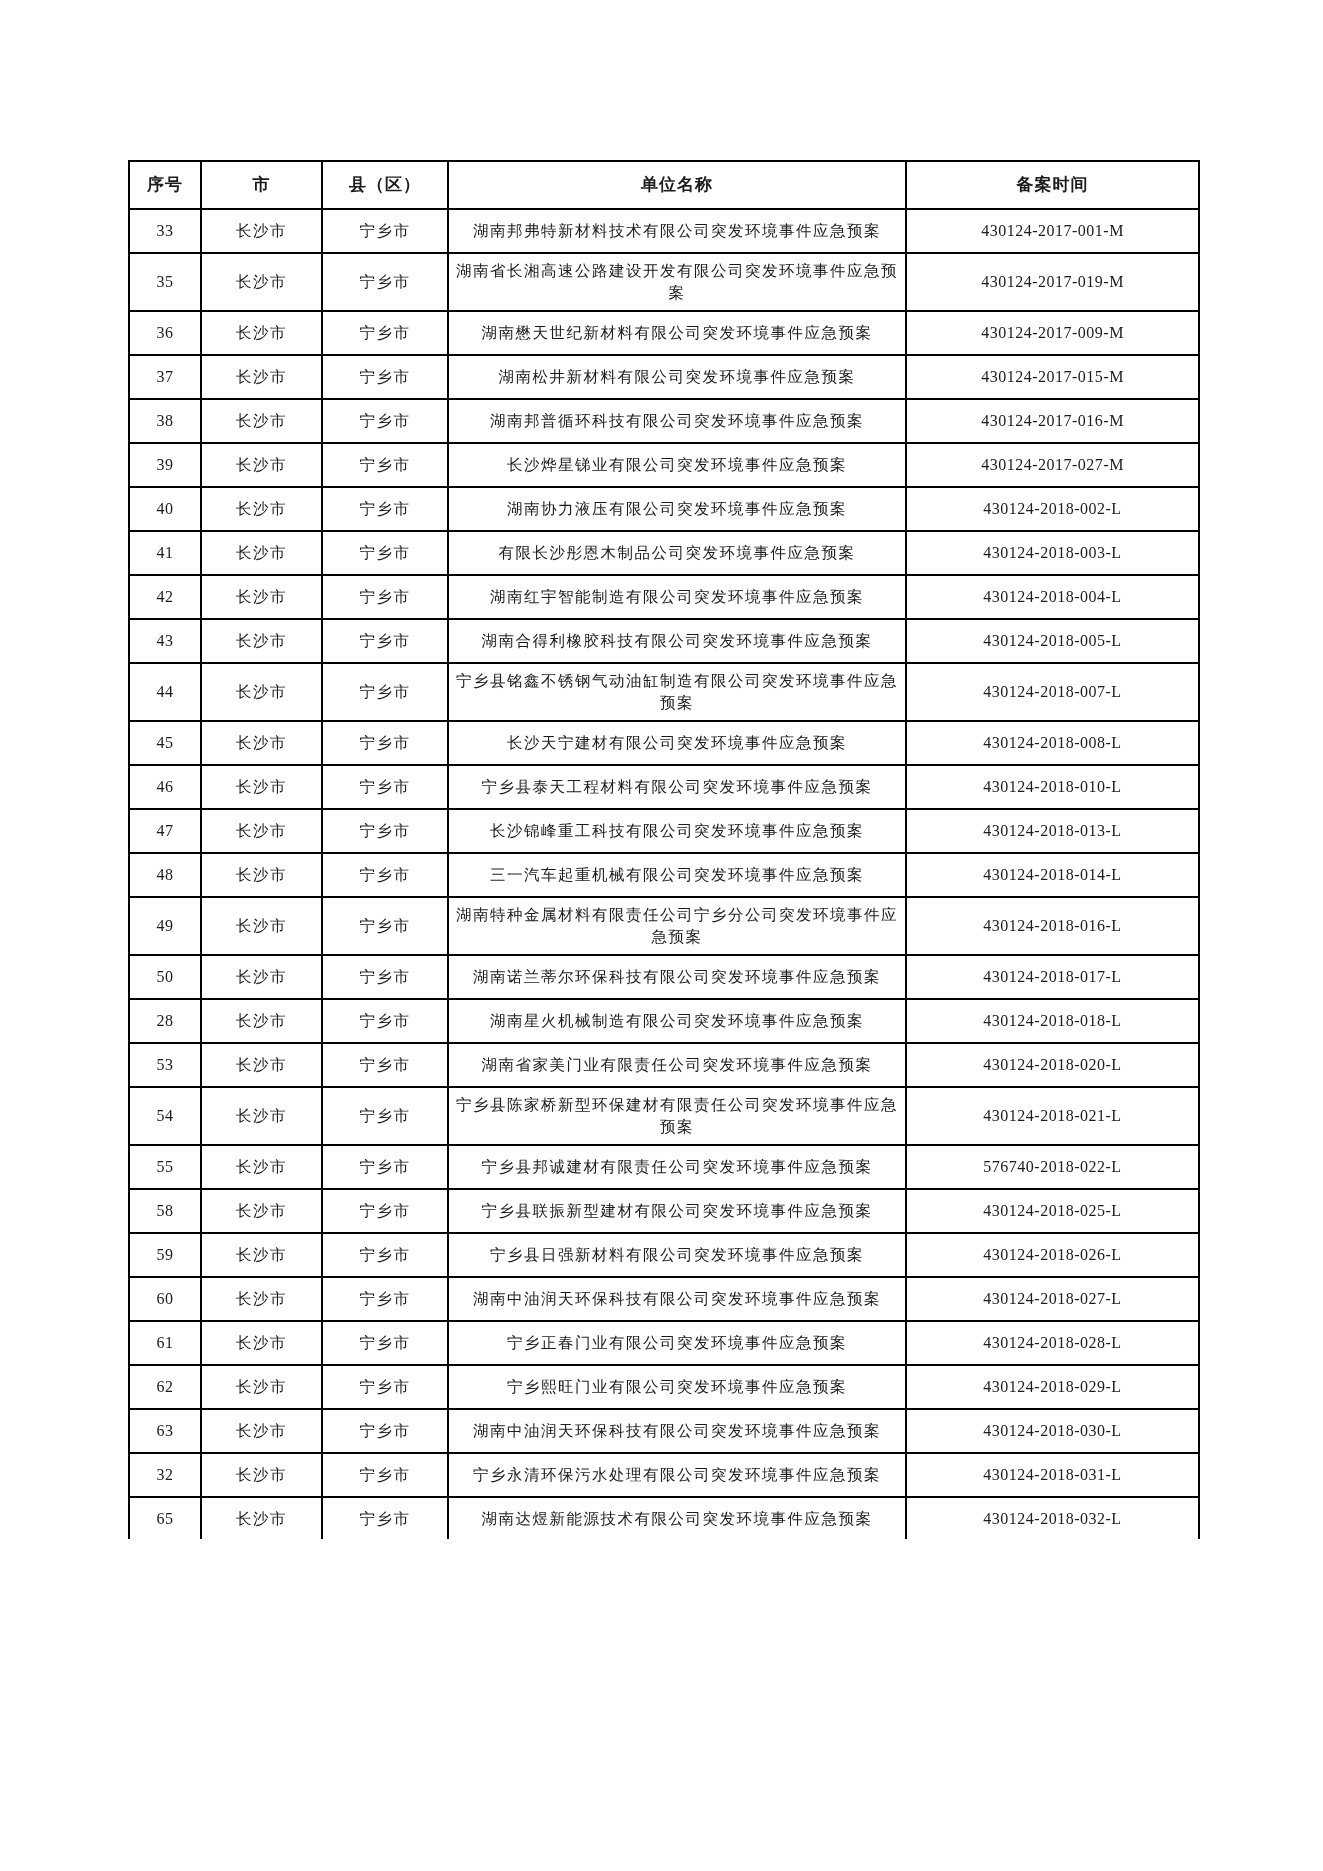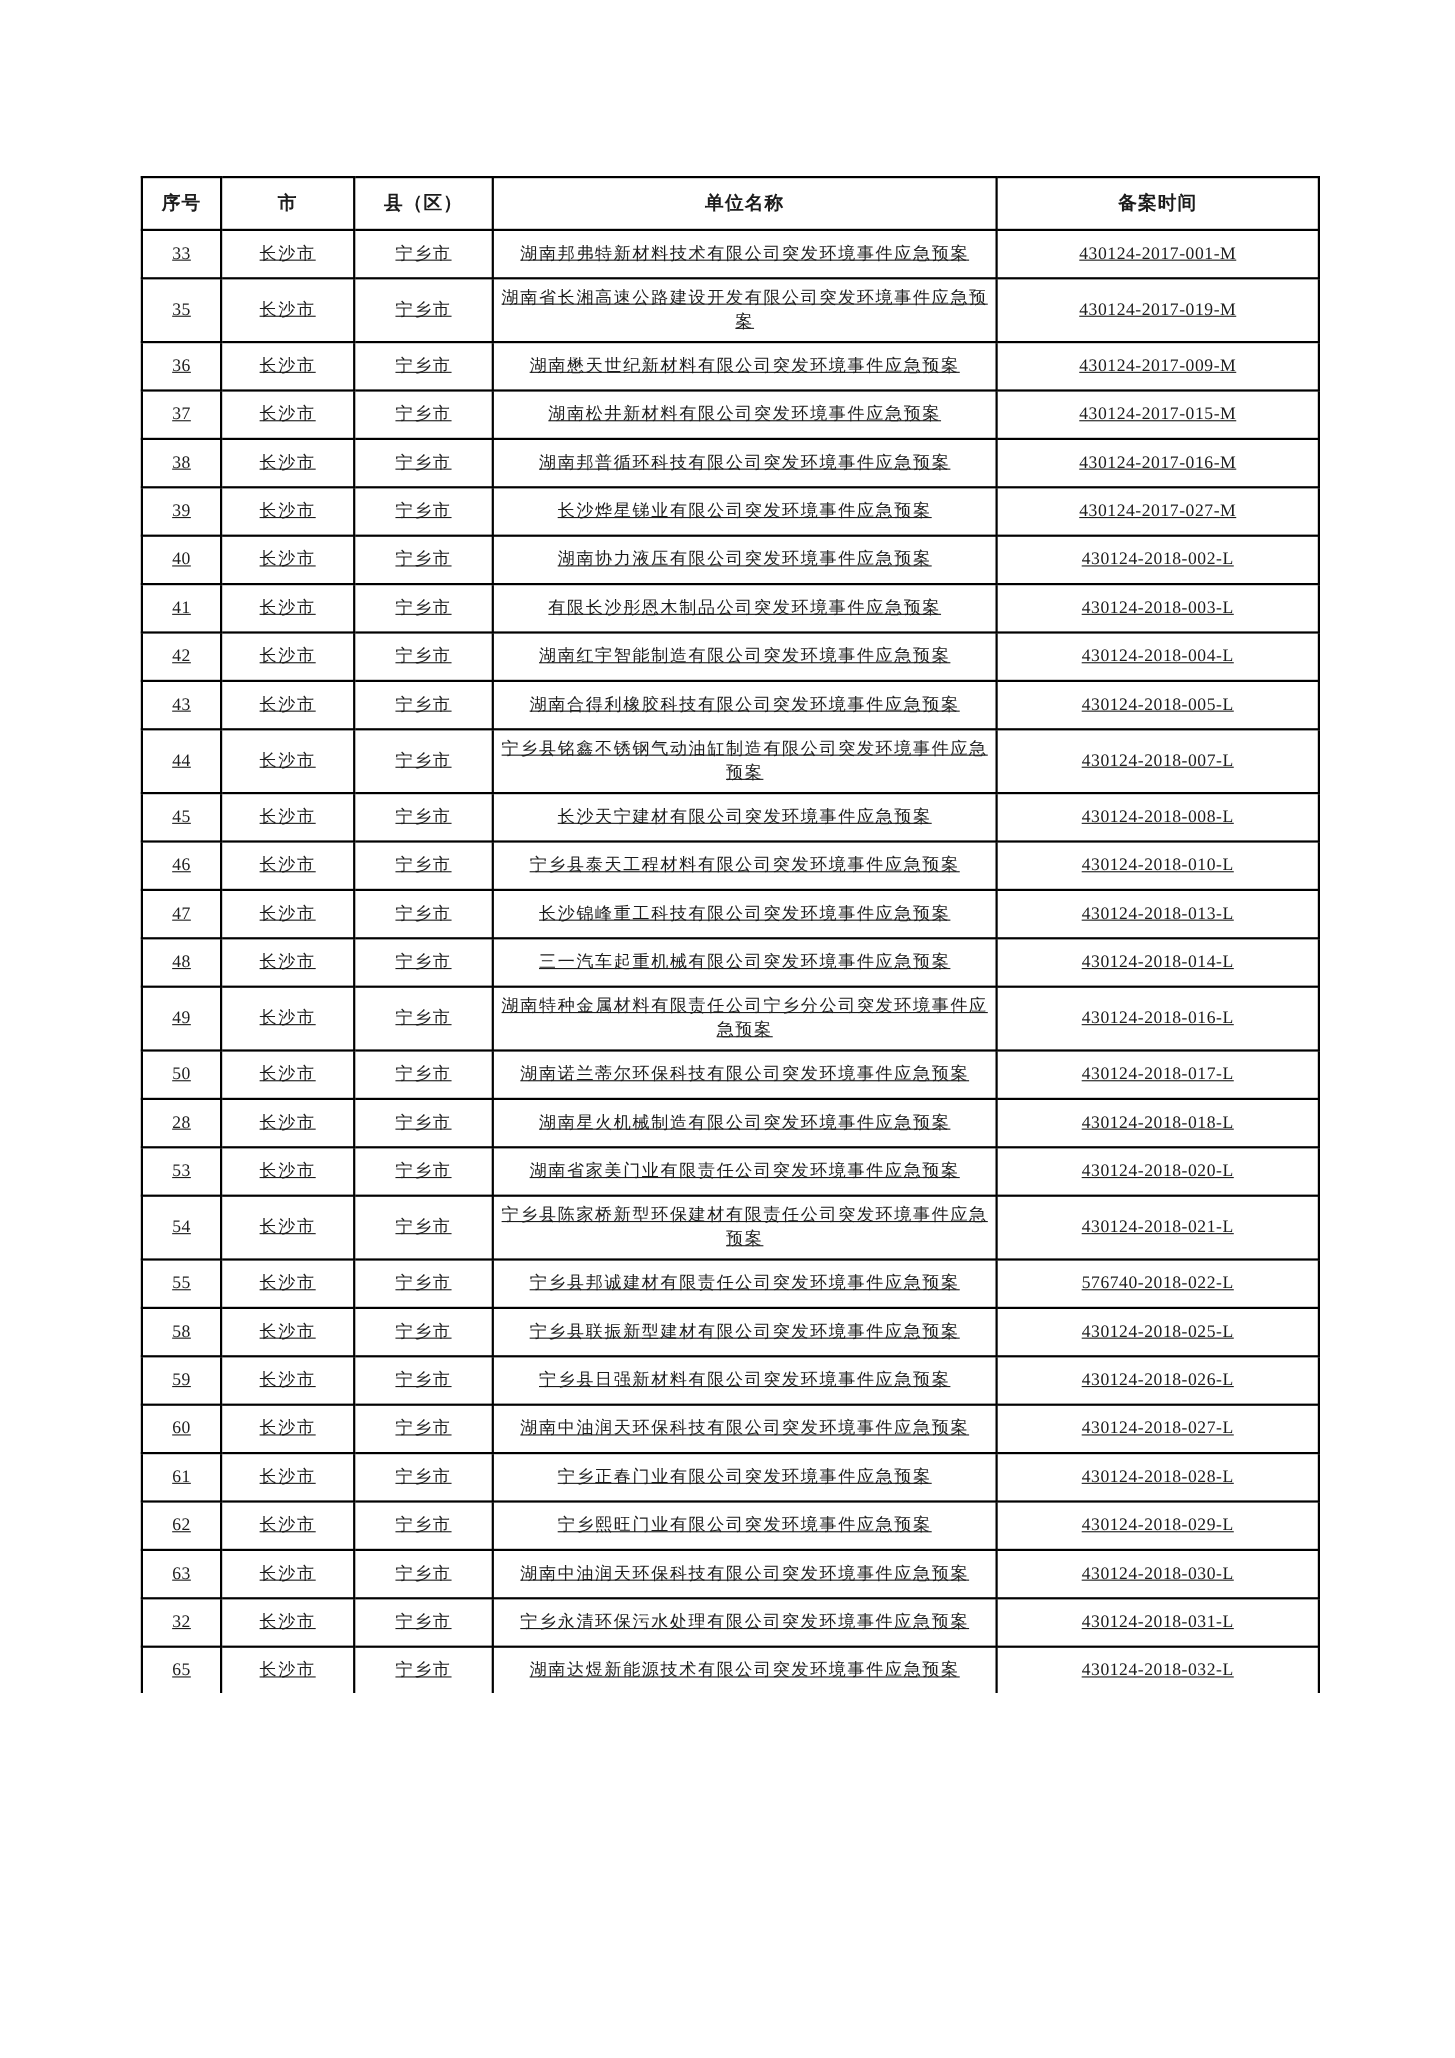--- a/index.html
+++ b/index.html
@@ -34,21 +34,20 @@
     word-break: break-all;
   }
   .record-table thead th {
     font-weight: bold;
     font-size: 17px;
     height: 34px;
     letter-spacing: 1px;
   }
   .record-table tbody tr {
     height: 44px;
-    text-decoration: underline;
   }
   .record-table td {
     font-size: 15.5px;
   }
   .record-table td.col-no,
   .record-table td.col-record {
     letter-spacing: 0.5px;
     font-size: 16px;
   }
   .record-table td.col-city,

